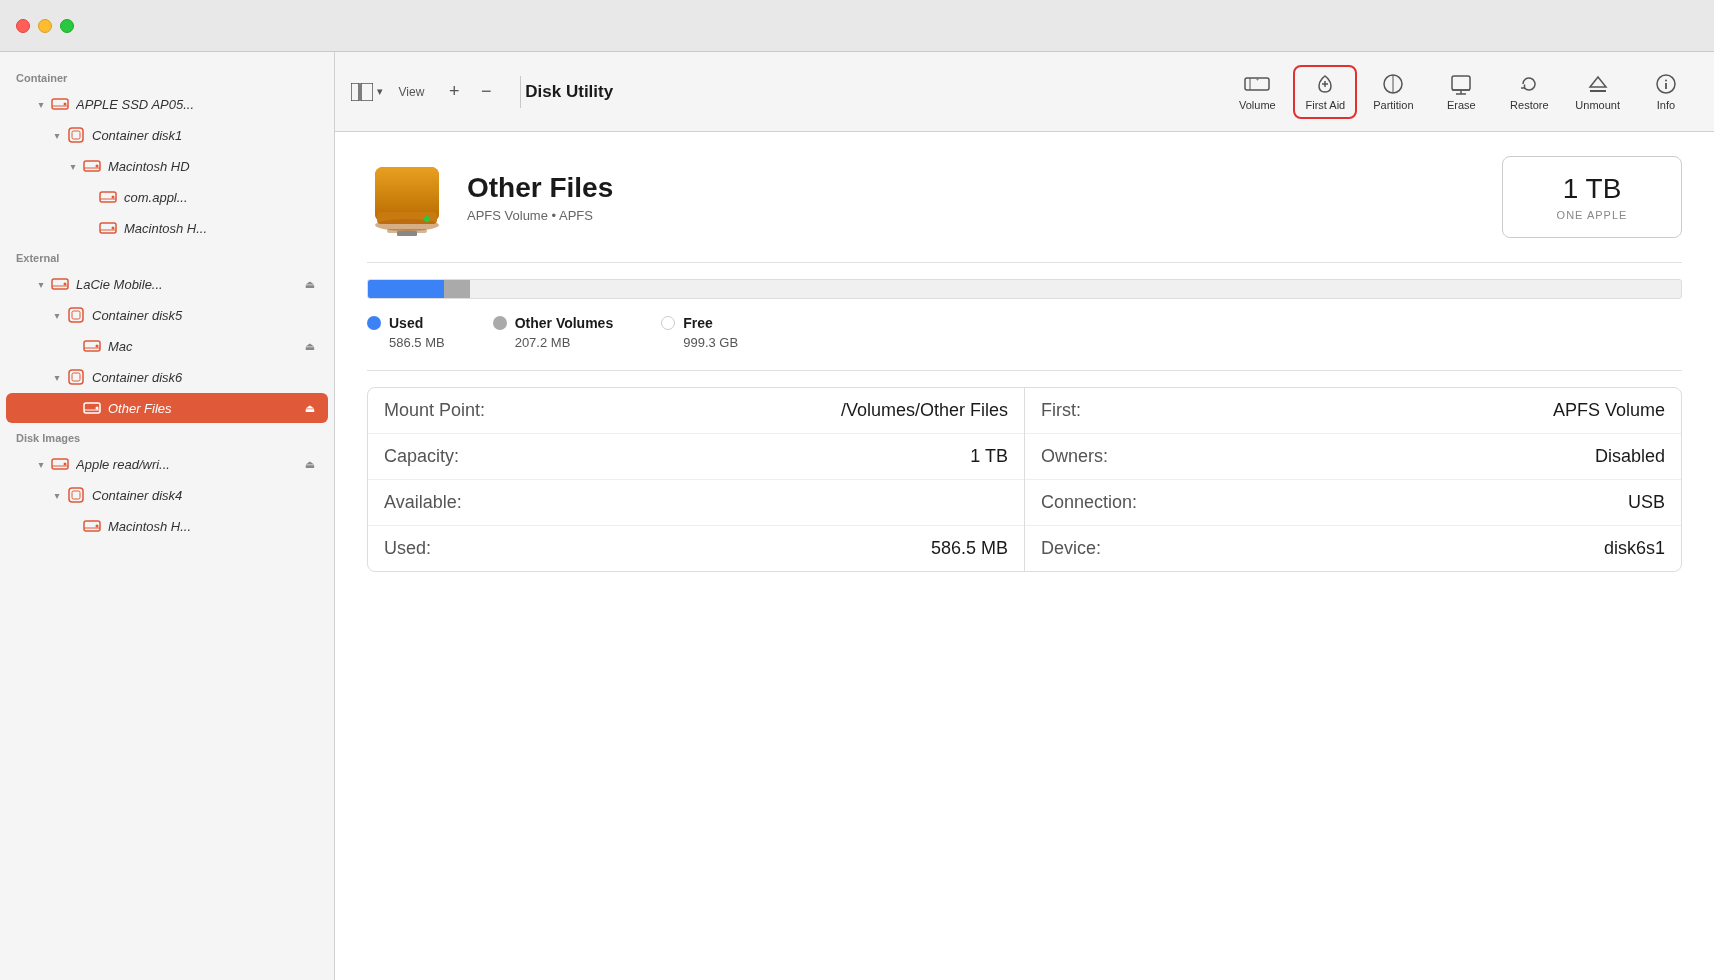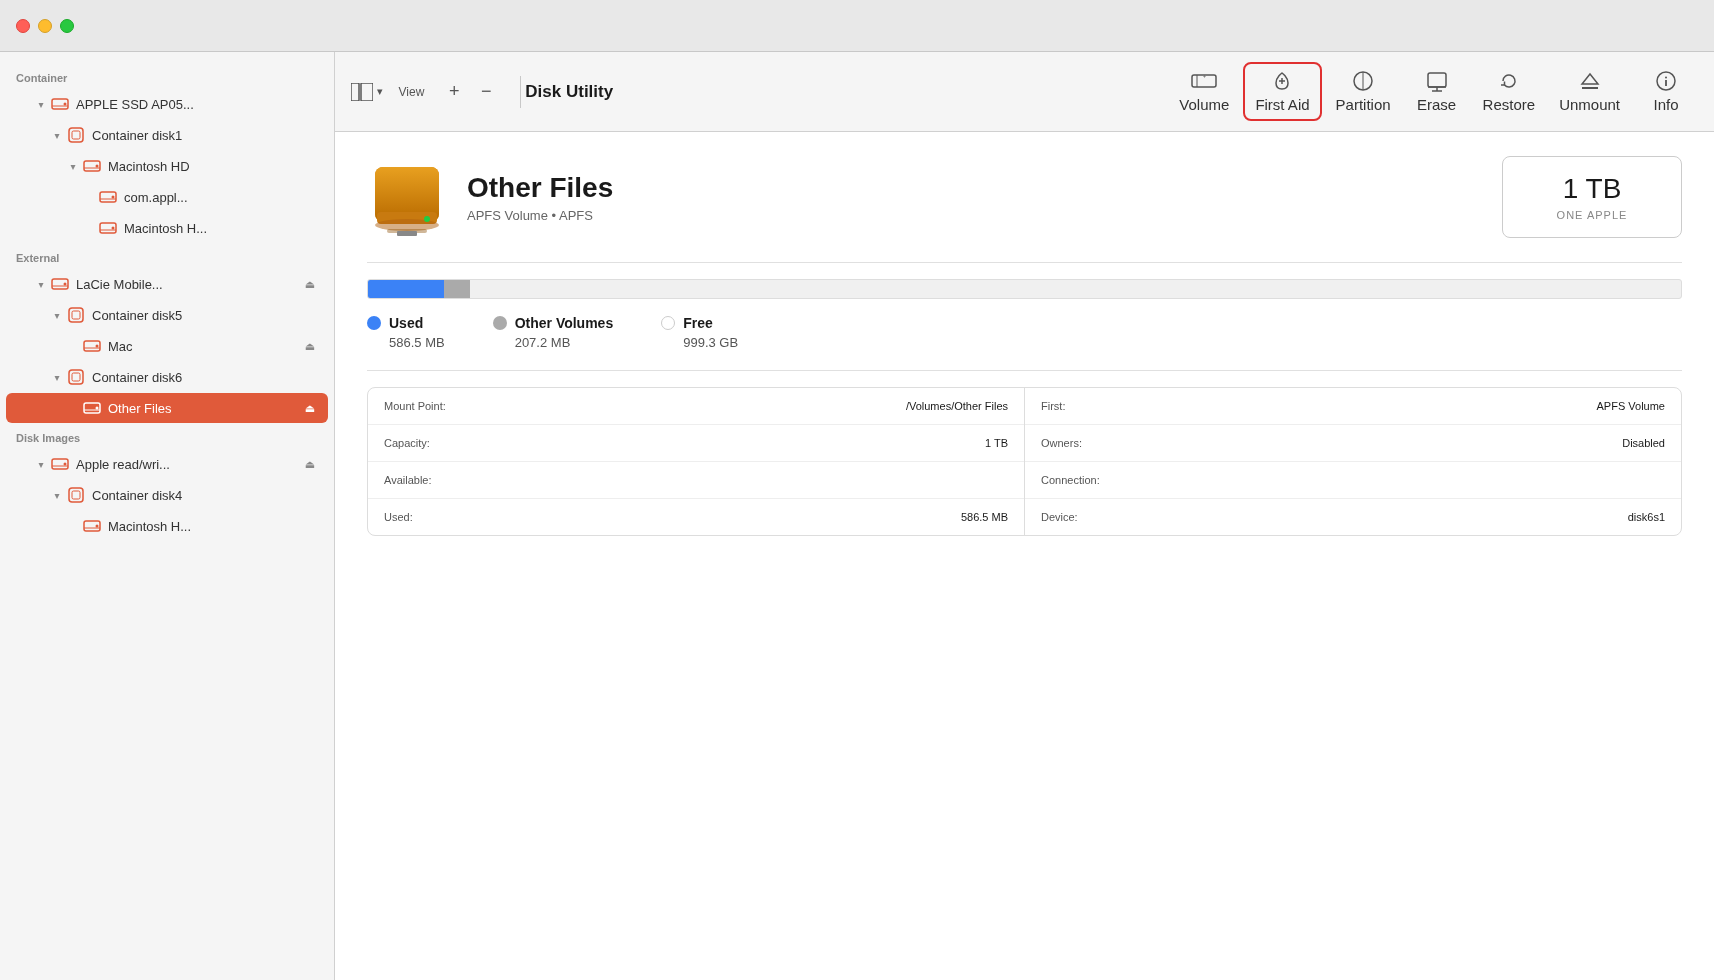--- a/index.html
+++ b/index.html
@@ -94,20 +94,21 @@
       flex-shrink: 0;
       display: flex;
       align-items: center;
       justify-content: center;
     }
     .sidebar-item .item-label {
       flex: 1;
       overflow: hidden;
       text-overflow: ellipsis;
       white-space: nowrap;
+      font-style: italic;
     }
     .sidebar-item .eject-icon {
       width: 16px;
       height: 16px;
       display: flex;
       align-items: center;
       justify-content: center;
       font-size: 11px;
       color: #888;
       flex-shrink: 0;
@@ -156,21 +157,21 @@
     .toolbar-btn.active-btn {
       border: 2px solid #e03030;
       border-radius: 8px;
     }
     .toolbar-btn .btn-icon {
       font-size: 22px;
       margin-bottom: 4px;
       color: #333;
     }
     .toolbar-btn .btn-label {
-      font-size: 15px;
+      font-size: 11px;
       color: #333;
     }
     .toolbar-add-remove {
       display: flex;
       align-items: center;
       gap: 4px;
       margin-right: 16px;
     }
     .add-remove-btn {
       width: 28px;
@@ -320,21 +321,21 @@
       flex: 1;
     }
     .info-col:first-child {
       border-right: 1px solid #ddd;
     }
     .info-row {
       display: flex;
       align-items: center;
       padding: 12px 16px;
       border-bottom: 1px solid #eee;
-      font-size: 11px;
+      font-size: 18px;
     }
     .info-row:last-child { border-bottom: none; }
     .info-label {
       color: #555;
       min-width: 120px;
       flex-shrink: 0;
     }
     .info-value {
       color: #1a1a1a;
       flex: 1;
@@ -718,20 +719,21 @@
             <div class="info-row">
               <span class="info-label">First:</span>
               <span class="info-value">APFS Volume</span>
             </div>
             <div class="info-row">
               <span class="info-label">Owners:</span>
               <span class="info-value">Disabled</span>
             </div>
             <div class="info-row">
               <span class="info-label">Connection:</span>
+              <span class="info-value">USB</span>
             </div>
             <div class="info-row">
               <span class="info-label">Device:</span>
               <span class="info-value">disk6s1</span>
             </div>
           </div>
         </div>
       </div>
     </div>
   </div>

